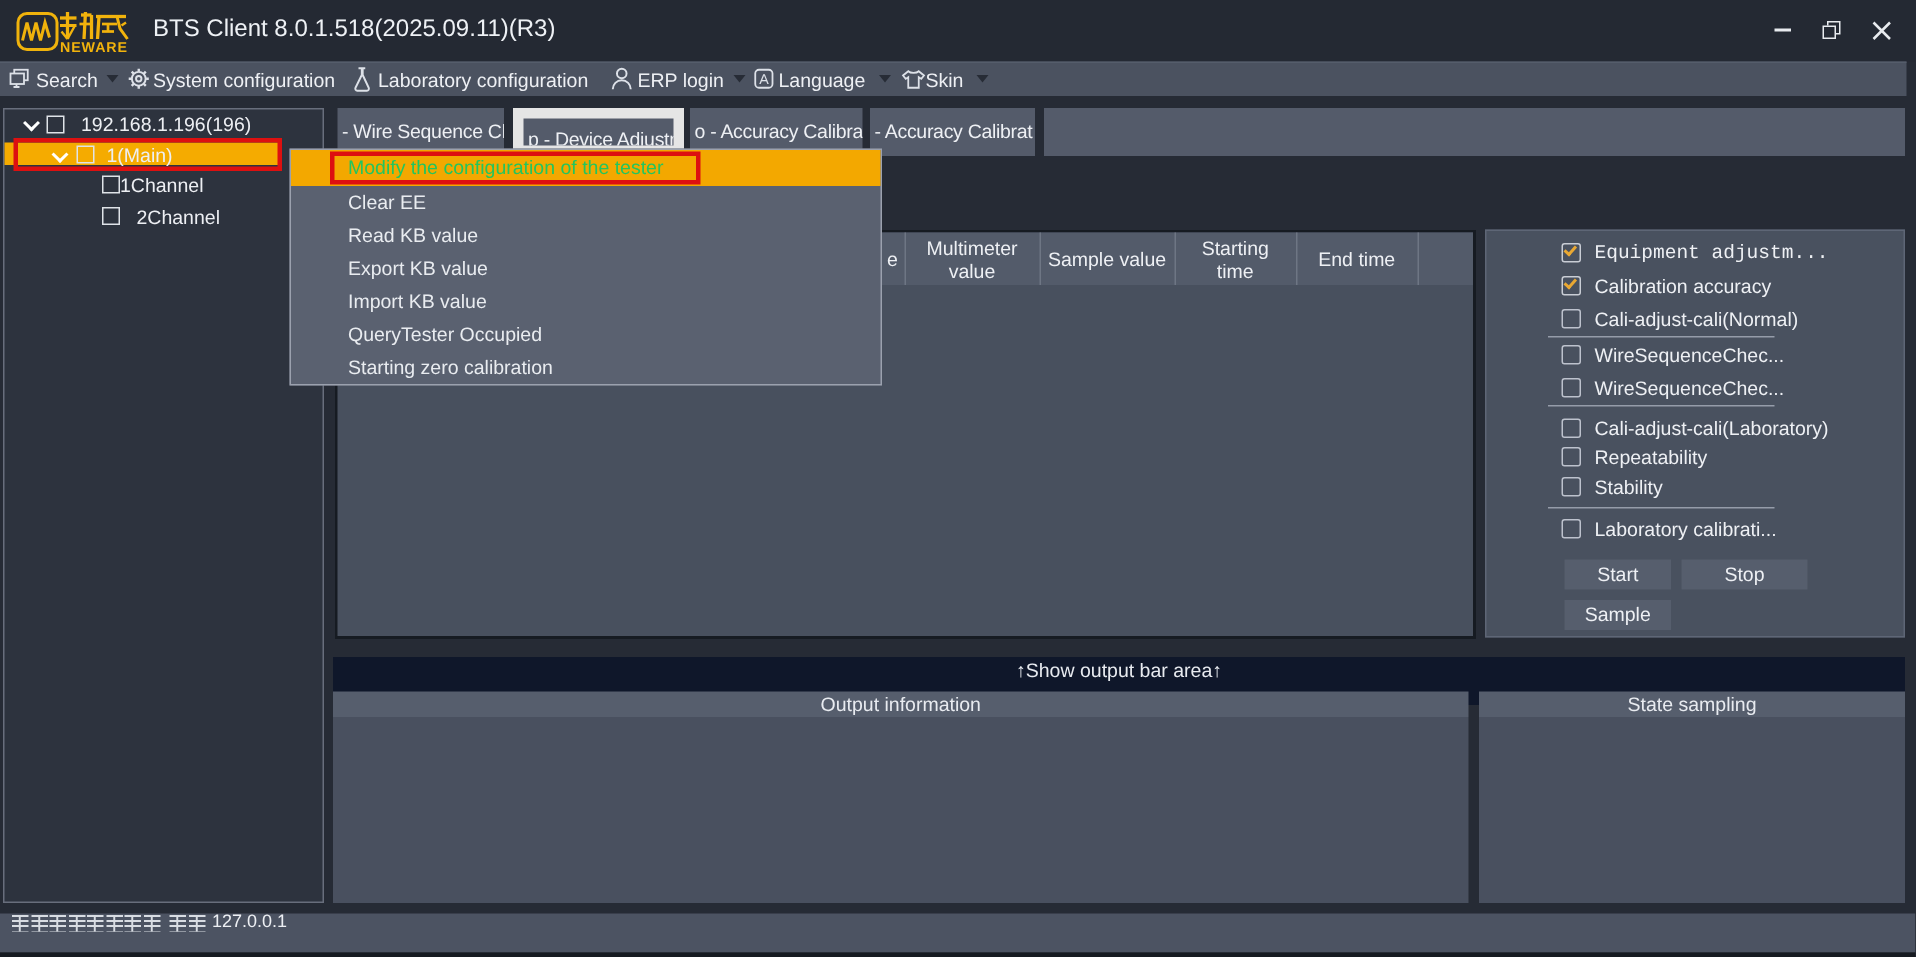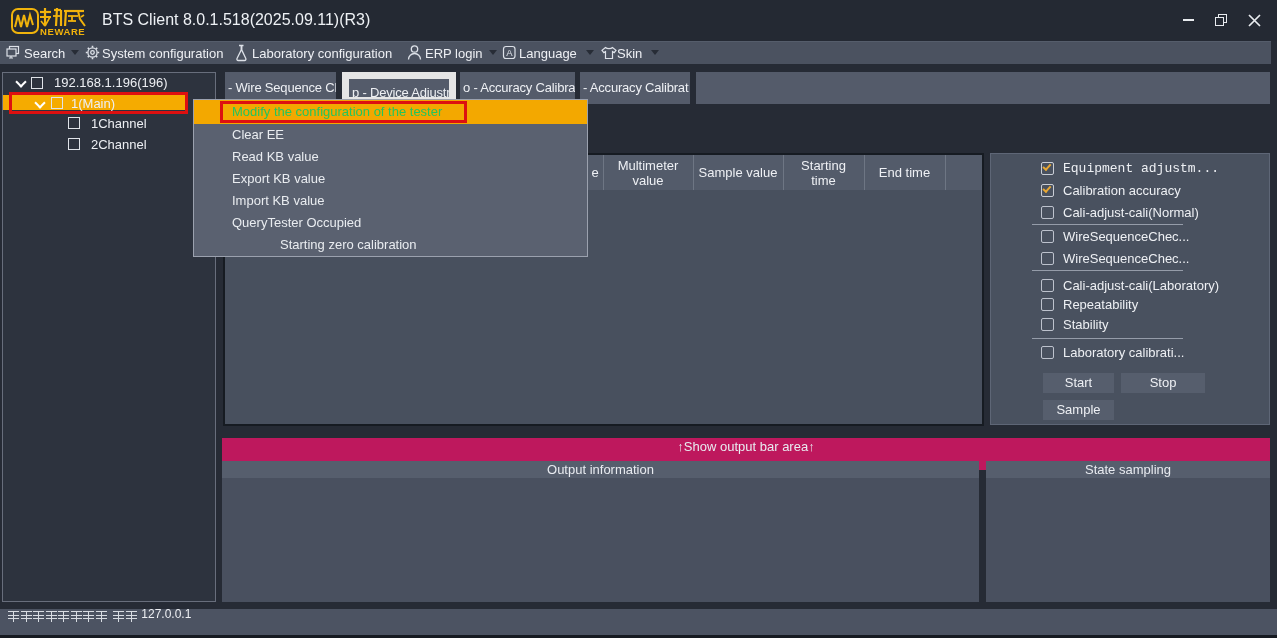--- a/index.html
+++ b/index.html
@@ -36,21 +36,21 @@
   
   #rightpanel { left:990px; top:153px; width:280px; height:272px; background:#49515f; border:1px solid #5e6676; }
   .rlabel { position:absolute; left:1063px; color:#eef0f4; font-size:13px; white-space:nowrap; }
   .rcbx { position:absolute; left:1041px; width:12.5px; height:12.5px; border:1.8px solid #bdc2cd; border-radius:2px; }
   .rchk { border-color:#c9cdd5; }
   .rchk:after { content:""; position:absolute; left:1.3px; top:0.8px; width:5.6px; height:3.2px; border-left:2px solid #e9a833; border-bottom:2px solid #e9a833; transform:rotate(-48deg); }
   .rsep { position:absolute; left:1032px; width:151px; height:1px; background:#959ca9; }
   .rbtn { position:absolute; background:#565e6d; color:#eef0f4; font-size:13px; text-align:center; line-height:20px; }
 
   
-  #showbar { left:222px; top:438px; width:1048px; height:32px; background:#be185d; color:#e8ebf0; font-size:13px; text-align:center; line-height:18px; }
+  #showbar { left:222px; top:438px; width:1048px; height:32px; background:#0f172a; color:#e8ebf0; font-size:13px; text-align:center; line-height:18px; }
   .bpanelhead { position:absolute; top:461px; height:17px; background:#565e6d; color:#e8ebf0; font-size:13px; text-align:center; line-height:17px; }
   .bpanelbody { position:absolute; top:478px; height:124px; background:#49505f; }
   #statusbar { left:0; top:609px; width:1277px; height:26px; background:#4c5362; }
   #bottomstrip { left:0; top:635px; width:1277px; height:3px; background:#161a21; }
   .cjk { display:inline-block; width:11px; height:11.5px; margin-right:1.5px; background-image:linear-gradient(90deg,rgba(0,0,0,0) 0 4.6px,#d8dce2 4.6px 5.9px,rgba(0,0,0,0) 5.9px),repeating-linear-gradient(180deg,#d8dce2 0 1.3px,rgba(0,0,0,0) 1.3px 3.5px); }
 
   
   #ctxmenu { left:193px; top:99px; width:395px; height:158px; background:#5a6170; border:1px solid #9ba1ae; z-index:50; }
   .mitem { position:absolute; left:232px; color:#e9ecf0; font-size:13px; white-space:nowrap; }
   #mhl { left:194px; top:100px; width:393px; height:24px; background:#f3a800; z-index:50; }
@@ -149,21 +149,21 @@
 
 <div id="treepanel" class="abs"></div>
 <div class="chev" style="left:17px;top:78px;"></div>
 <div class="cbx" style="left:31px;top:77px;"></div>
 <div class="txt abs" style="left:54px;top:75px;">192.168.1.196(196)</div>
 <div id="row2hl" class="abs"></div>
 <div class="chev" style="left:36px;top:99px;"></div>
 <div class="cbx" style="left:51px;top:97px;"></div>
 <div class="txt abs" style="left:71px;top:96px;">1(Main)</div>
 <div class="cbx" style="left:68px;top:117px;"></div>
-<div class="txt abs" style="left:91px;top:116px;">1Channel</div>
+<div class="txt abs" style="left:80px;top:116px;">1Channel</div>
 <div class="cbx" style="left:68px;top:138px;"></div>
 <div class="txt abs" style="left:91px;top:137px;">2Channel</div>
 
 <div class="tab" style="left:225px;width:111px;">- Wire Sequence Chp</div>
 <div class="tab" style="left:342px;width:114px;border:7px solid #e5e5e5;line-height:27px;">p - Device Adjustme</div>
 <div class="tab" style="left:460px;width:115px;">o - Accuracy Calibra</div>
 <div class="tab" style="left:580px;width:110px;">- Accuracy Calibrat</div>
 <div class="tab" style="left:696px;width:574px;"></div>
 
 <div id="tablepanel" class="abs"></div>
@@ -217,16 +217,16 @@
 <div id="bottomstrip" class="abs"></div>
 
 <div id="ctxmenu" class="abs"></div>
 <div id="mhl" class="abs"></div>
 <div class="mitem" style="top:104px;color:#22c55e;z-index:55;">Modify the configuration of the tester</div>
 <div class="mitem" style="top:127px;z-index:55;">Clear EE</div>
 <div class="mitem" style="top:149px;z-index:55;">Read KB value</div>
 <div class="mitem" style="top:171px;z-index:55;">Export KB value</div>
 <div class="mitem" style="top:193px;z-index:55;">Import KB value</div>
 <div class="mitem" style="top:215px;z-index:55;">QueryTester Occupied</div>
-<div class="mitem" style="top:237px;z-index:55;margin-left:48px;">Starting zero calibration</div>
+<div class="mitem" style="top:237px;z-index:55;">Starting zero calibration</div>
 
 <div class="redrect" style="left:9px;top:92px;width:179px;height:22px;border-width:3.5px;"></div>
 <div class="redrect" style="left:220px;top:101px;width:247px;height:22px;"></div>
 
 </body></html>

